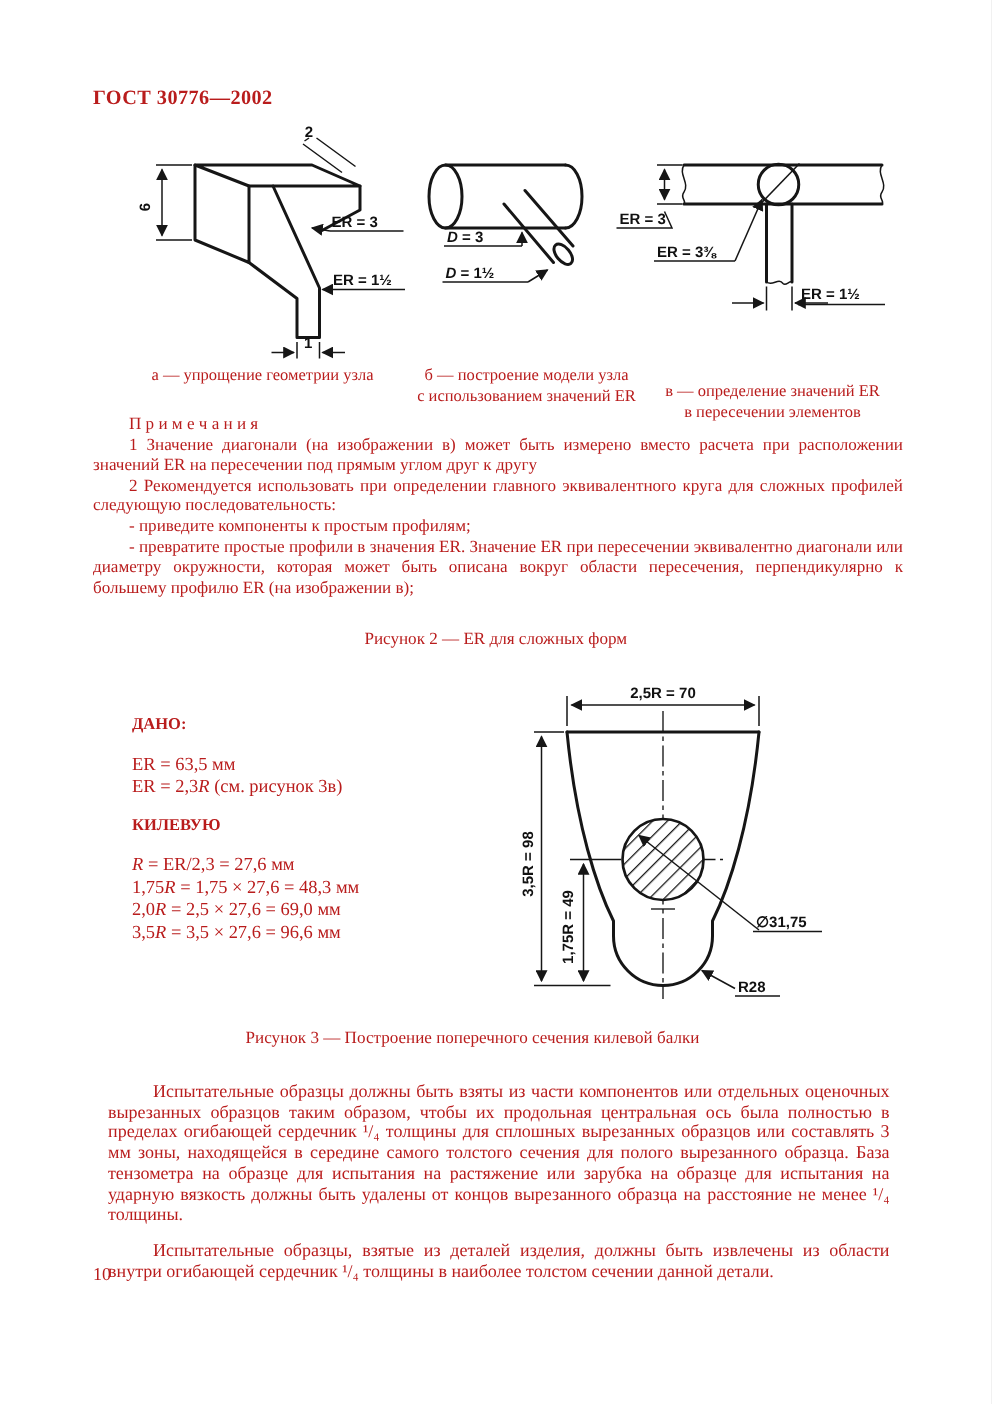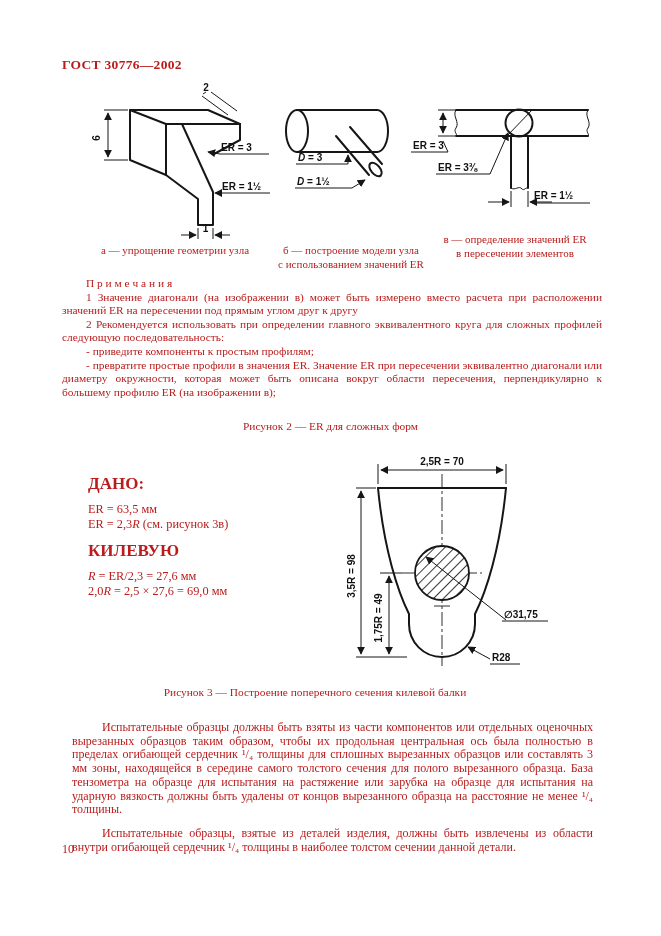--- a/index.html
+++ b/index.html
@@ -15,21 +15,21 @@
   svg .thin{stroke:#161616;stroke-width:1;fill:none;}
   svg .hair{stroke:#161616;stroke-width:.9;fill:none;}
   svg text{font-family:"Liberation Sans",sans-serif;font-weight:bold;fill:#111;font-size:10px;}
   .cap{font-size:11px;text-align:center;line-height:14px;}
   .notes{left:62px;top:277px;width:540px;font-size:11.4px;line-height:13.6px;text-align:justify;}
   .notes p{margin:0;text-indent:24px;}
   .notes .nt{text-indent:24px;margin:0;}
   .figcap{left:0;top:420px;width:661px;text-align:center;font-size:11.4px;}
   .figcap3{left:0;top:686px;width:630px;text-align:center;font-size:11.4px;}
   .task{left:88px;top:476px;width:245px;font-size:12.3px;line-height:15px;}
-  .task .hd{font-weight:bold;font-size:17px;margin:0 0 0 0;font-family:Liberation Serif, serif;}
+  .task .hd{font-weight:bold;font-size:11px;margin:0 0 0 0;font-family:Liberation Serif, serif;}
   .task .gap-m{height:11px;}
   .task i{font-family:"Liberation Serif",serif;}
   .paras{left:62px;top:711px;width:541px;font-size:12px;line-height:13.7px;text-align:justify;}
   .paras p{margin:10px;text-indent:30px;}
   .pagenum{left:62px;top:842px;font-size:12px;}
 </style>
 </head>
 <body>
 
 <div class="page">
@@ -140,21 +140,21 @@
     </g>
   </svg>
 
   <div class="abs cap" style="left:85px;top:243px;width:180px;">
     <span>а — упрощение геометрии узла</span>
   </div>
   <div class="abs cap" style="left:262px;top:243px;width:178px;">
     <div>б — построение модели узла</div>
     <div>с использованием значений ER</div>
   </div>
-  <div class="abs cap" style="left:424px;top:232px;width:182px;">
+  <div class="abs cap" style="left:424px;top:254px;width:182px;">
     <div>в — определение значений ER</div>
     <div>в пересечении элементов</div>
   </div>
 
   <div class="abs notes">
     <p class="nt">П р и м е ч а н и я</p>
     <p>1 Значение диагонали (на изображении в) может быть измерено вместо расчета при расположении значений ER на пересечении под прямым углом друг к другу</p>
     <p>2 Рекомендуется использовать при определении главного эквивалентного круга для сложных профилей следующую последовательность:</p>
     <p>- приведите компоненты к простым профилям;</p>
     <p>- превратите простые профили в значения ER. Значение ER при пересечении эквивалентно диагонали или диаметру окружности, которая может быть описана вокруг области пересечения, перпендикулярно к большему профилю ER (на изображении в);</p>
@@ -164,21 +164,23 @@
 
   <div class="abs task">
     <div class="hd">ДАНО:</div>
     <div class="gap-m"></div>
     <div>ER = 63,5 мм</div>
     <div><span>ER = 2,3</span><i>R</i><span> (см. рисунок 3в)</span></div>
     <div class="gap-m"></div>
     <div class="hd">КИЛЕВУЮ</div>
     <div class="gap-m"></div>
     <div><span></span><i>R</i><span> = ER/2,3 = 27,6 мм</span></div>
+    <div><span>1,75</span><i>R</i><span> = 1,75 × 27,6 = 48,3 мм</span></div>
     <div><span>2,0</span><i>R</i><span> = 2,5 × 27,6 = 69,0 мм</span></div>
+    <div><span>3,5</span><i>R</i><span> = 3,5 × 27,6 = 96,6 мм</span></div>
     <div class="gap-m"></div>
   </div>
 
   <svg class="abs" style="left:316px;top:448px;" width="236" height="234" viewBox="0 0 236 234">
     <defs>
       <marker id="m3" viewBox="0 0 10 10" refX="9" refY="5" markerWidth="8" markerHeight="8" orient="auto-start-reverse">
         <path d="M0,0 L10,5 L0,10 z" fill="#161616"></path>
       </marker>
       <pattern id="hatch3" patternUnits="userSpaceOnUse" width="7" height="7" patternTransform="rotate(45)">
         <rect width="7" height="7" fill="#ffffff"></rect>

